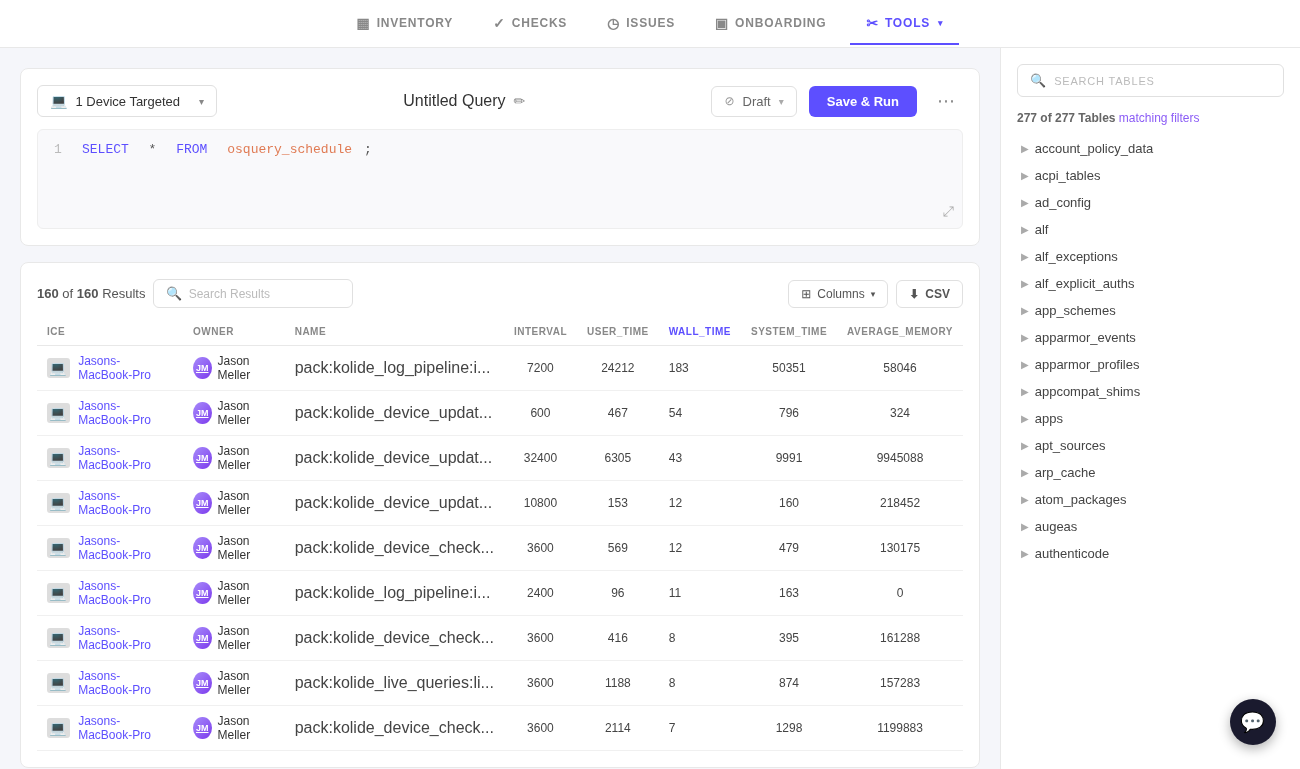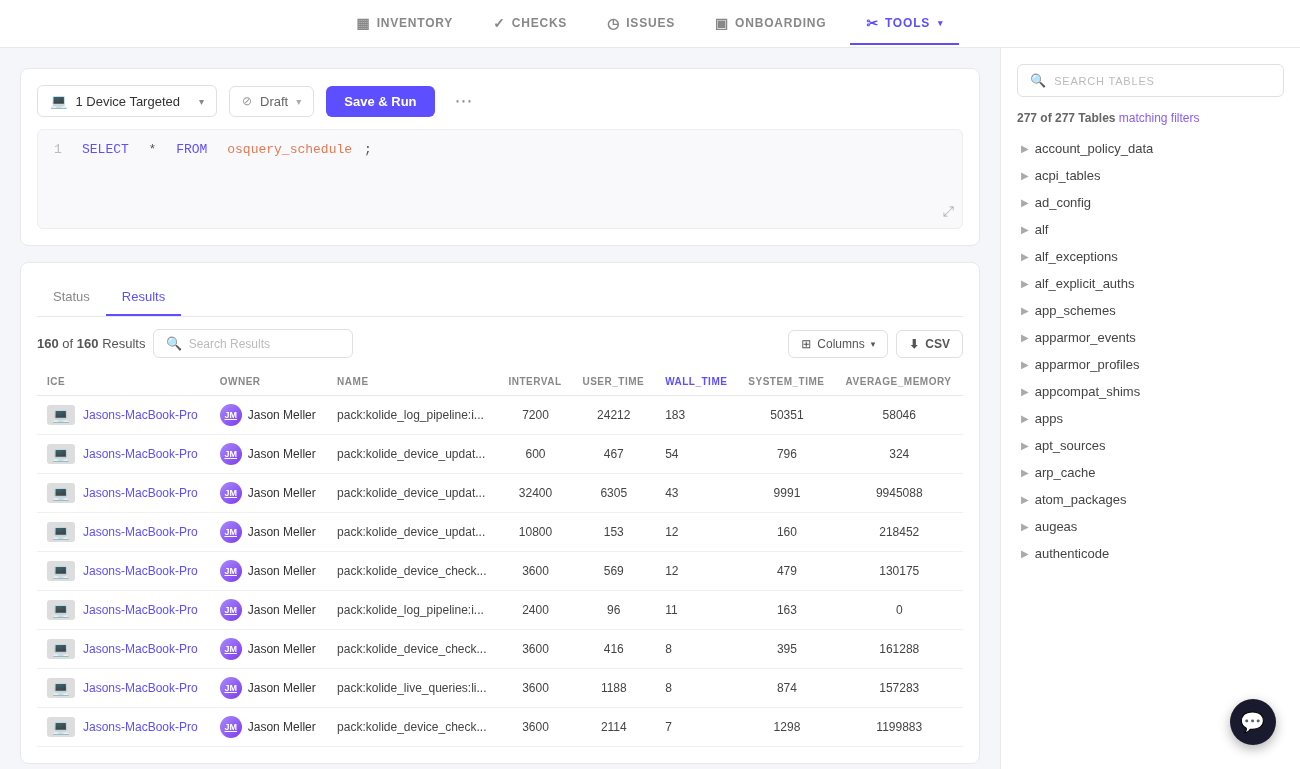--- a/index.html
+++ b/index.html
@@ -60,21 +60,21 @@
     .data-table { width: 100%; border-collapse: collapse; font-size: 12px; }
     .data-table th { text-align: left; padding: 8px 10px; font-size: 10px; font-weight: 700; letter-spacing: 0.5px; color: #888; border-bottom: 1px solid #e8e8e8; text-transform: uppercase; background: #fff; }
     .data-table td { padding: 8px 10px; border-bottom: 1px solid #f0f0f0; color: #444; vertical-align: middle; }
     .device-cell { display: flex; align-items: center; gap: 8px; }
     .device-thumb { width: 28px; height: 20px; background: #ddd; border-radius: 3px; display: flex; align-items: center; justify-content: center; font-size: 8px; color: #888; overflow: hidden; }
     .device-thumb-icon { font-size: 14px; }
     .device-link { color: #5d4fff; text-decoration: none; font-size: 12px; }
     .owner-cell { display: flex; align-items: center; gap: 6px; }
     .avatar { width: 22px; height: 22px; border-radius: 50%; background: linear-gradient(135deg, #a78bfa, #7c3aed); display: flex; align-items: center; justify-content: center; font-size: 9px; color: #fff; font-weight: 600; text-decoration: underline; }
     .owner-name { color: #333; font-size: 12px; }
-    .name-cell { color: #555; font-size: 12px; }
+    .name-cell { color: #555; font-size: 16px; }
     .num-cell { color: #444; text-align: center; }
     .wall-time-val { color: #444; }
 
     
     .right-sidebar { width: 300px; background: #fff; border-left: 1px solid #e8e8e8; padding: 16px; overflow-y: auto; }
     .search-tables-box { display: flex; align-items: center; gap: 8px; border: 1px solid #e0e0e0; border-radius: 6px; padding: 8px 12px; margin-bottom: 14px; }
     .search-tables-box input { border: none; outline: none; font-size: 12px; color: #555; width: 100%; background: transparent; letter-spacing: 0.5px; text-transform: uppercase; }
     .search-tables-box input::placeholder { color: #bbb; text-transform: uppercase; letter-spacing: 0.8px; font-size: 11px; }
     .tables-count { font-size: 12px; color: #666; margin-bottom: 10px; }
     .tables-count span { font-weight: 600; }
@@ -122,20 +122,24 @@
 
     <div class="query-card">
       <div class="query-toolbar">
 
         <div class="device-selector">
           <span style="font-size:14px;color:#666;">💻</span>
           <span class="device-name">1 Device Targeted</span>
           <span class="chevron">▾</span>
         </div>
 
+        <div class="query-title-area">
+          <span class="query-title">Untitled Query</span>
+          <span class="edit-icon">✏</span>
+        </div>
 
         <div class="status-dropdown">
           <span class="status-icon">⊘</span>
           <span>Draft</span>
           <span style="font-size:10px;color:#aaa;">▾</span>
         </div>
 
         <button class="save-btn">Save &amp; Run</button>
 
         <button class="more-btn">⋯</button>
@@ -149,28 +153,20 @@
           <span class="code-kw">FROM</span>
           <span class="code-tbl">&nbsp;osquery_schedule</span>
           <span class="code-text">;</span>
         </div>
         <span class="expand-btn">⤢</span>
       </div>
     </div>
 
     <div class="results-section">
 
-      <div class="tabs-bar">
-        <div class="tab">
-          <span>Status</span>
-        </div>
-        <div class="tab active">
-          <span>Results</span>
-        </div>
-      </div>
 
       <div class="results-toolbar">
         <span class="results-count">
           <strong>160</strong>
           <span> of </span>
           <strong>160</strong>
           <span> </span>
           <span>Results</span>
         </span>
         <div class="search-results">

